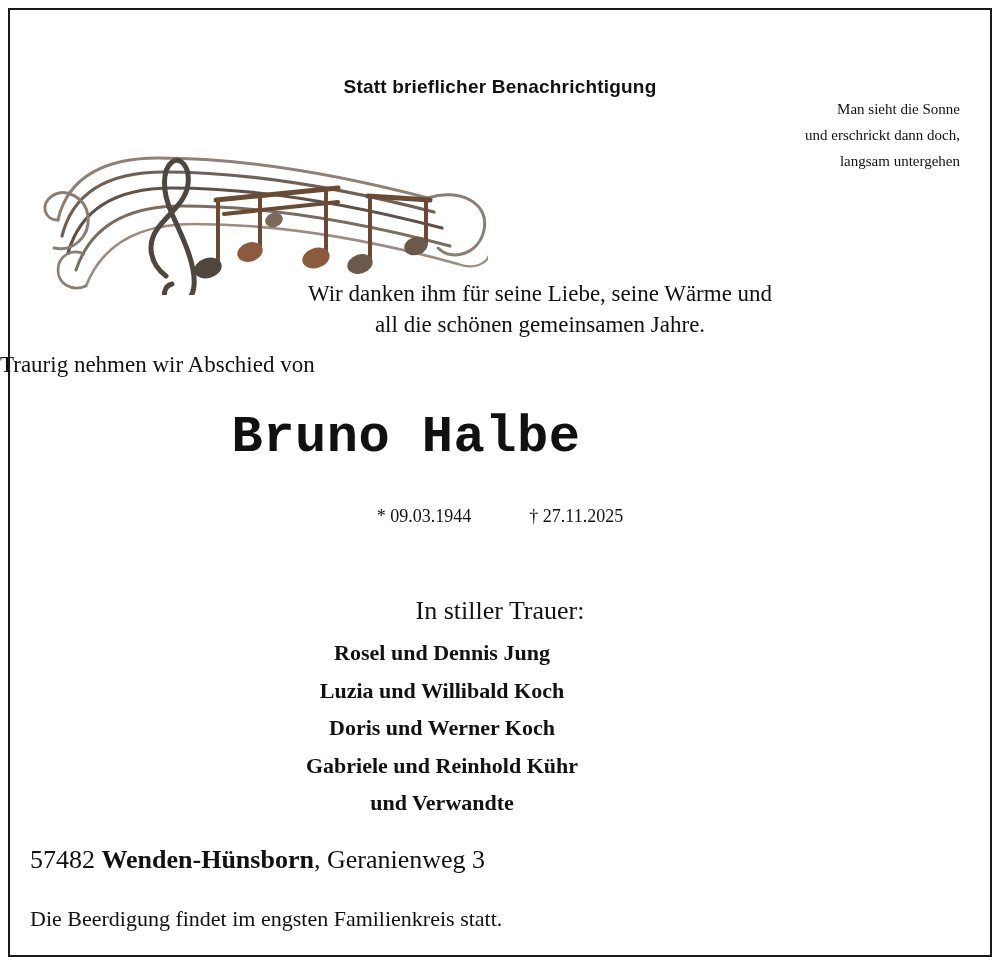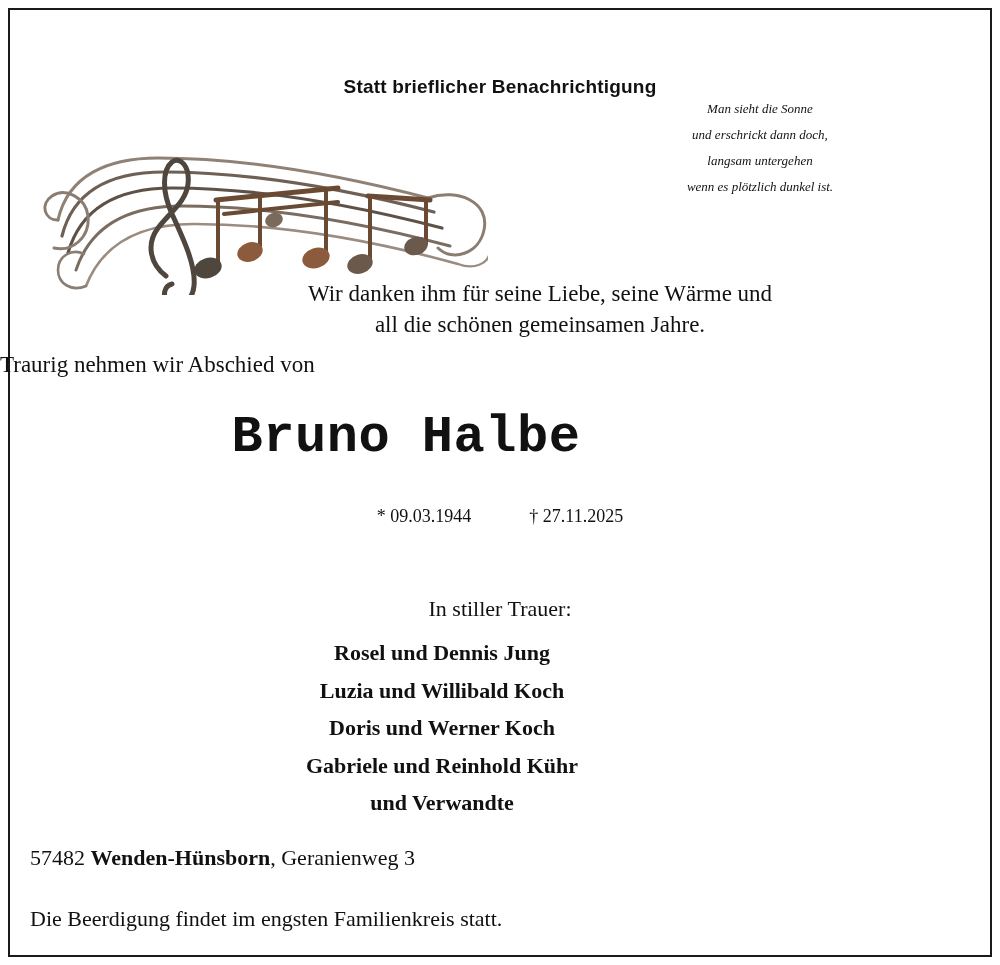--- a/index.html
+++ b/index.html
@@ -59,23 +59,22 @@
     width: 450px;
     height: 215px;
   }
 
   
   .verse {
     position: absolute;
     left: 560px;
     top: 96px;
     width: 400px;
-    text-align: center;
-    font-style: italic;
-    font-size: 13px;
+    text-align: right;
+    font-size: 15px;
     line-height: 26px;
     color: #111111;
   }
   .verse div { white-space: nowrap; }
 
   
   .thanks {
     position: absolute;
     left: 0;
     top: 278px;
@@ -119,41 +118,41 @@
   .dates .birth { display: inline-block; }
   .dates .death { display: inline-block; margin-left: 58px; }
 
   
   .mourn-intro {
     position: absolute;
     left: 0;
     top: 596px;
     width: 1000px;
     text-align: center;
-    font-size: 22px;
+    font-size: 26px;
   }
   .mourn-list {
     position: absolute;
     left: 0;
     top: 634px;
     width: 884px;
     text-align: center;
   }
   .mourn-list div {
     font-size: 22px;
     font-weight: bold;
     line-height: 37.5px;
   }
 
   
   .address {
     position: absolute;
     left: 30px;
     top: 845px;
-    font-size: 22px;
+    font-size: 26px;
   }
   .address .strong { font-weight: bold; }
 
   
   .burial {
     position: absolute;
     left: 30px;
     top: 906px;
     font-size: 22px;
   }
@@ -207,21 +206,20 @@
           <ellipse cx="378" cy="166" rx="12" ry="9" transform="rotate(-18 378 166)" fill="#6b5a4c"></ellipse>
           <ellipse cx="236" cy="140" rx="9" ry="7" transform="rotate(-18 236 140)" fill="#7a6a5c"></ellipse>
         </g>
       </svg>
     </div>
 
     <div class="verse">
       <div>Man sieht die Sonne</div>
       <div>und erschrickt dann doch,</div>
       <div>langsam untergehen</div>
-      <div>wenn es plötzlich dunkel ist.</div>
     </div>
 
     <div class="thanks">
       <div>Wir danken ihm für seine Liebe, seine Wärme und</div>
       <div>all die schönen gemeinsamen Jahre.</div>
     </div>
 
     <div class="farewell">Traurig nehmen wir Abschied von</div>
 
     <div class="name">Bruno Halbe</div>

